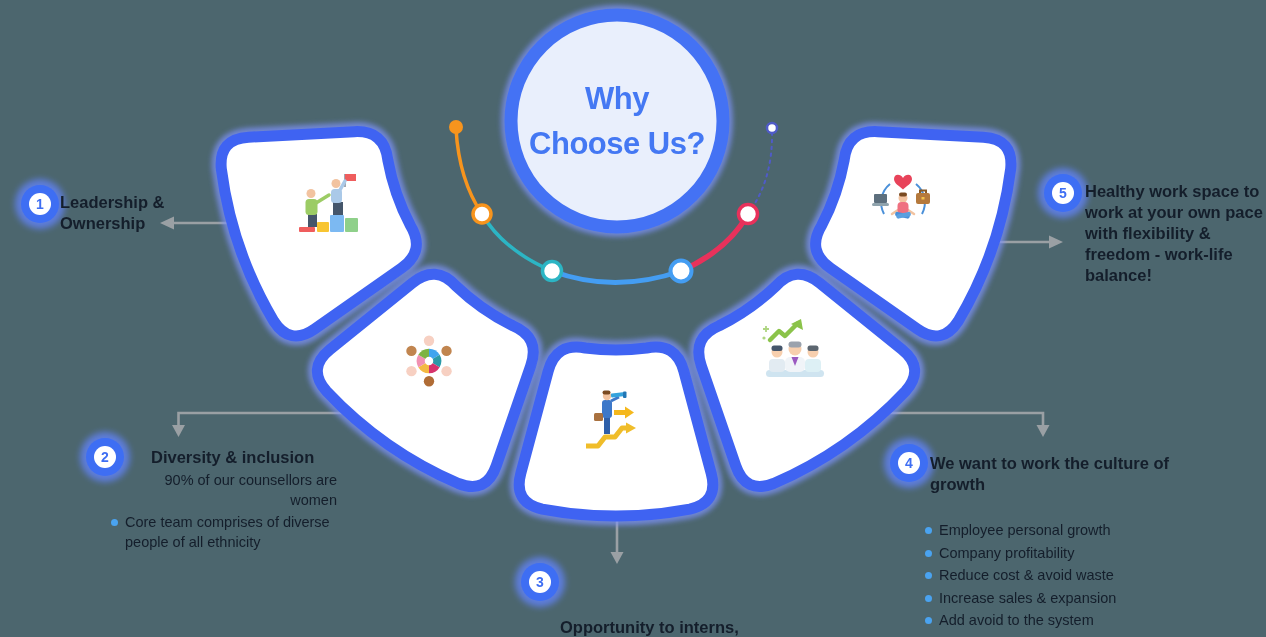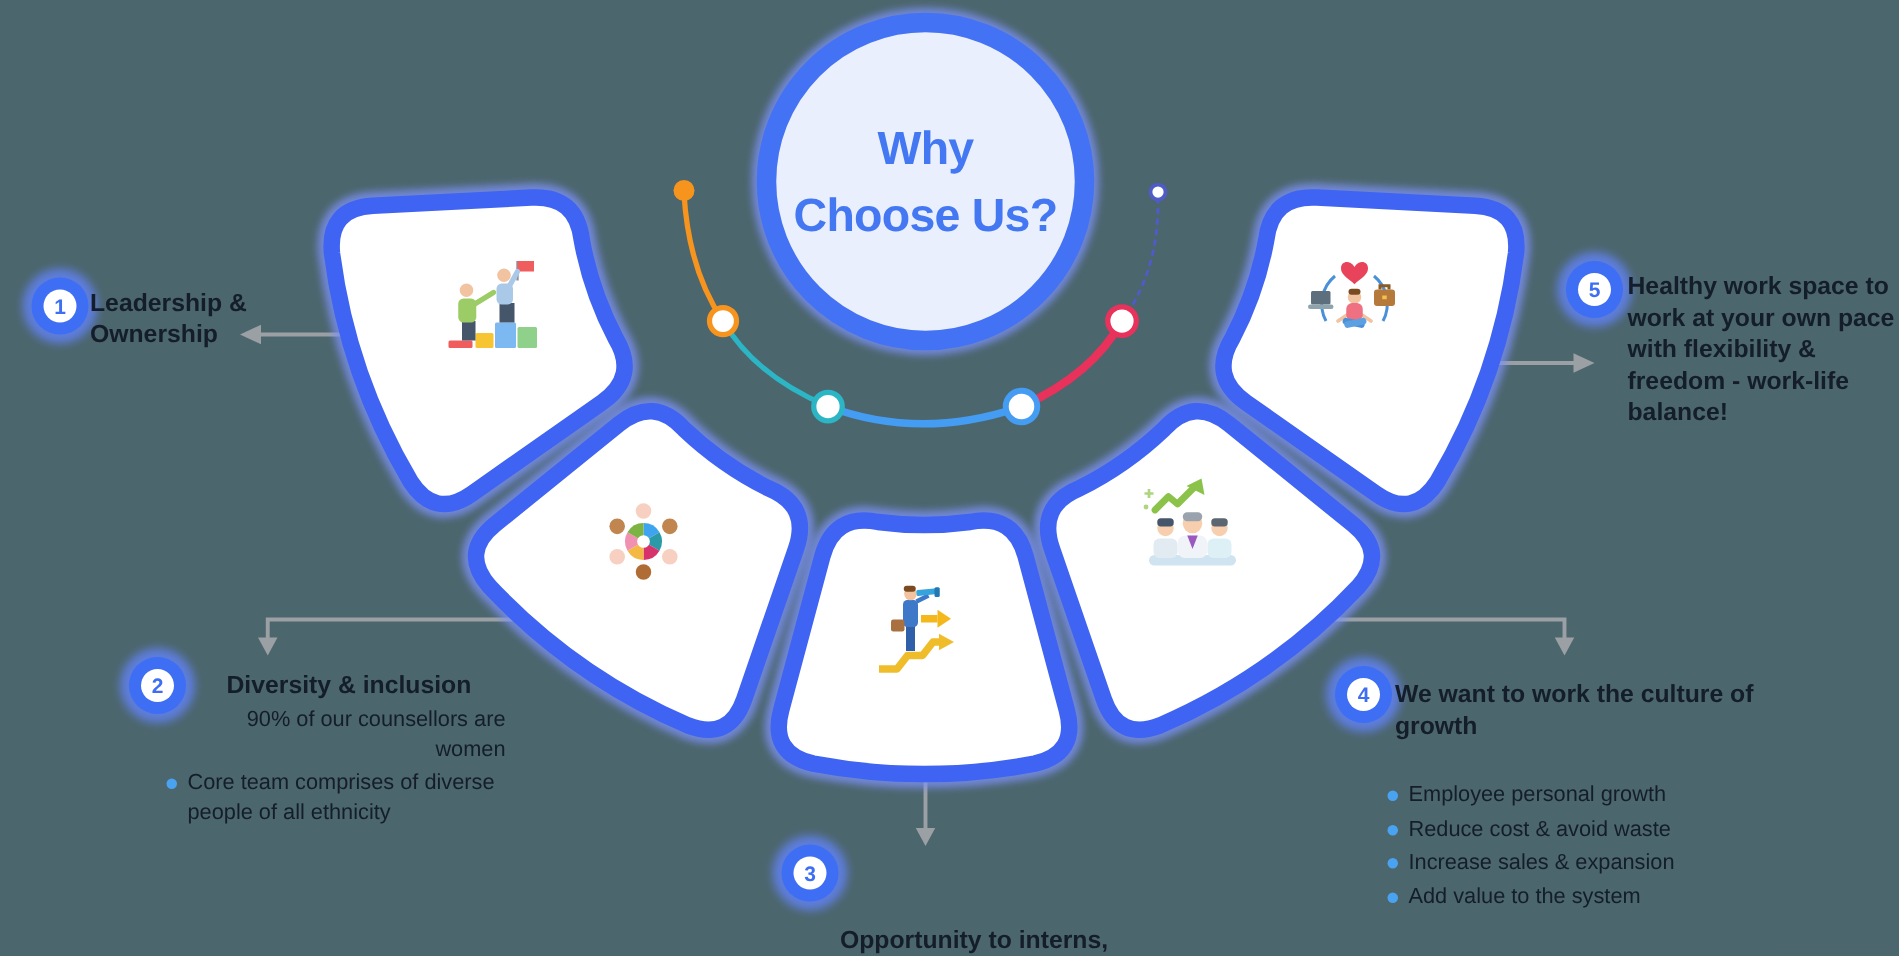--- a/index.html
+++ b/index.html
@@ -253,29 +253,33 @@
       </div>
     </div>
     <div class="heading" style="left:930px;top:453px;width:240px;">We want to work the culture of growth</div>
     <div class="bodylist" style="left:925px;top:498px;width:250px;margin-top:23px;">
       <div class="item">
         <span class="dot"></span>
         <span>Employee personal growth</span>
       </div>
       <div class="item">
         <span class="dot"></span>
+        <span>Company profitability</span>
+      </div>
+      <div class="item">
+        <span class="dot"></span>
         <span>Reduce cost &amp; avoid waste</span>
       </div>
       <div class="item">
         <span class="dot"></span>
         <span>Increase sales &amp; expansion</span>
       </div>
       <div class="item">
         <span class="dot"></span>
-        <span>Add value to the system</span>
+        <span>Add avoid to the system</span>
       </div>
     </div>
   </div>
 
   <div>
     <div class="badge" style="left:1036px;top:166px;">
       <div class="badge-halo"></div>
       <div class="badge-disc">
         <div class="badge-core">5</div>
       </div>

